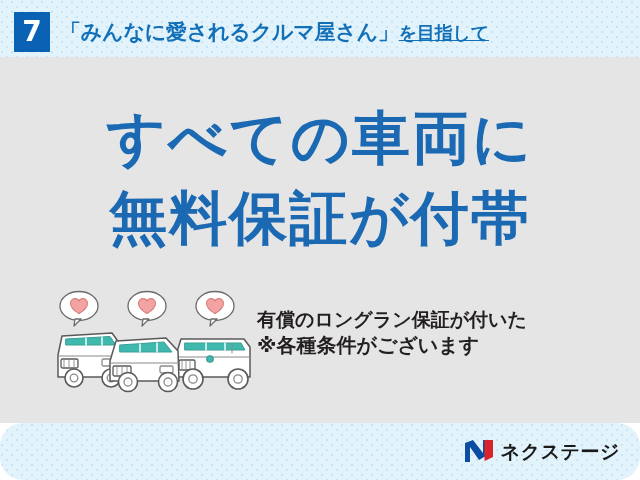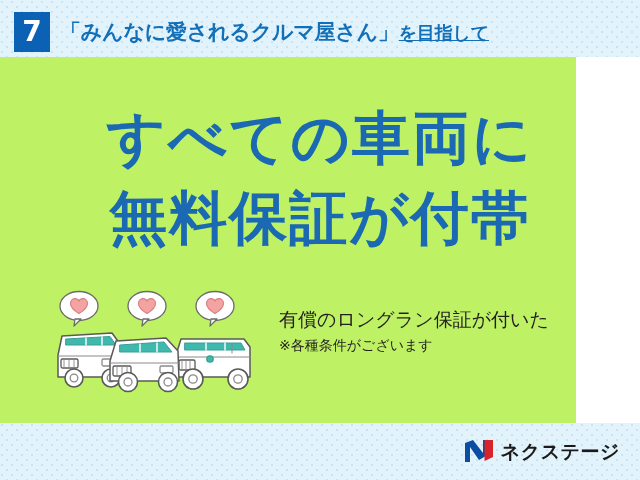--- a/index.html
+++ b/index.html
@@ -70,23 +70,23 @@
   .header-title .small {
     font-size: 18px;
     text-decoration: underline;
   }
 
   
   .stage {
     position: absolute;
     left: 0;
     top: 57px;
-    width: 576px;
+    width: 640px;
     height: 366px;
-    background: #bef264;
+    background: #e5e5e5;
   }
 
   .headline {
     position: absolute;
     left: 0;
     width: 640px;
     text-align: center;
     color: #1b69b3;
     font-weight: bold;
     letter-spacing: 2px;
@@ -112,35 +112,35 @@
     position: absolute;
     left: 257px;
     top: 249px;
     width: 380px;
     color: #231f20;
   }
   .desc-line {
     font-size: 19px;
     line-height: 26px;
     white-space: nowrap;
-    font-weight: normal;
-    margin-left: 22px;
+    font-weight: bold;
   }
   .desc-line.note {
-    font-size: 14px;
+    font-size: 20px;
     line-height: 26px;
   }
 
   
   .footer {
     position: absolute;
     left: 0;
     top: 423px;
     width: 640px;
     height: 57px;
+    border-radius: 23px;
   }
   .brand {
     position: absolute;
     right: 20px;
     top: 14px;
     height: 28px;
     display: flex;
     align-items: center;
     gap: 7px;
   }

